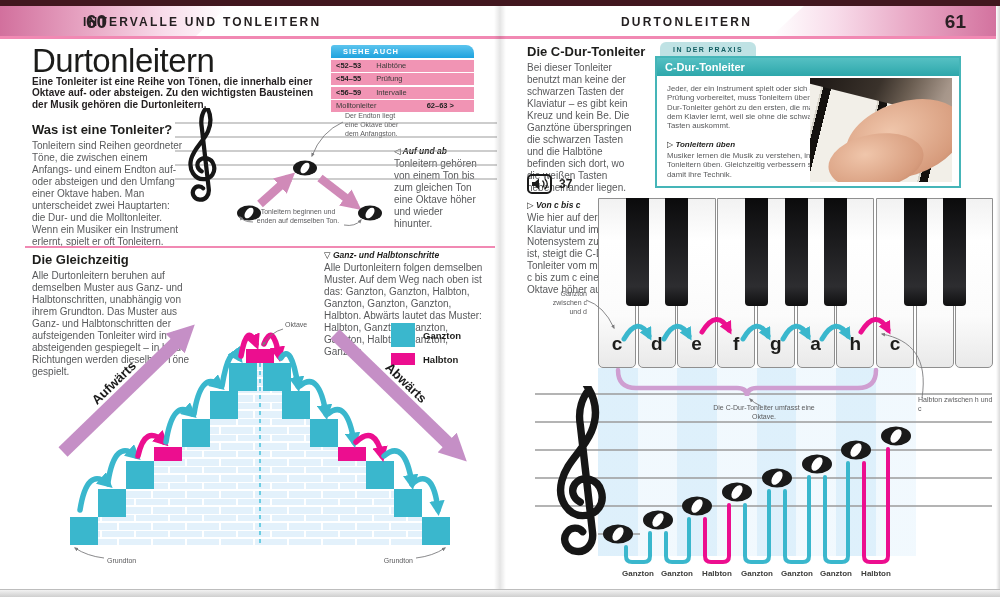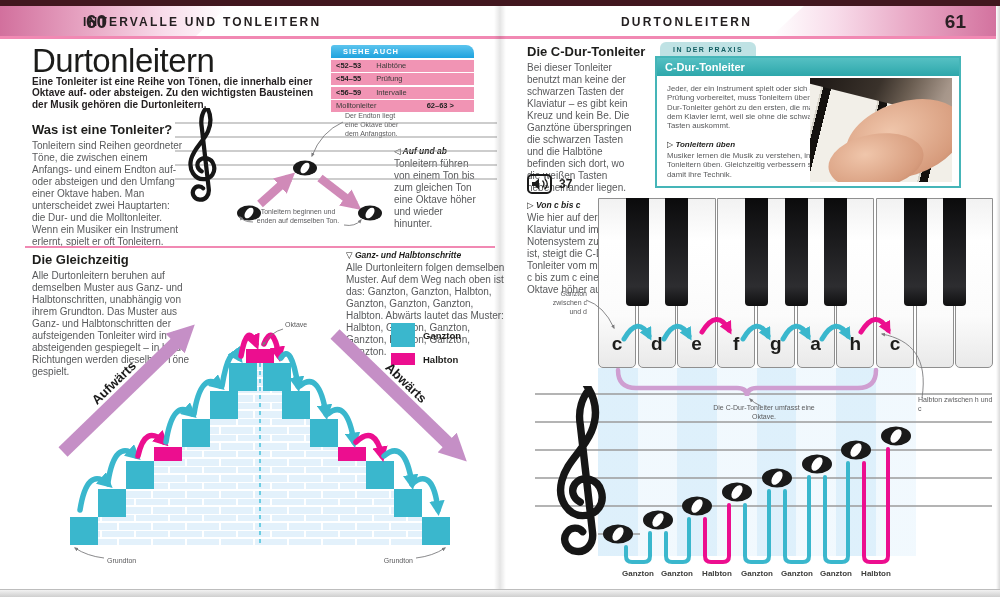--- a/index.html
+++ b/index.html
@@ -107,21 +107,21 @@
     </div>
   </div>
 
   <div class="abs h2" style="left:32px;top:122px;">Was ist eine Tonleiter?</div>
   <div class="abs body8" style="left:32px;top:140px;width:152px;">Tonleitern sind Reihen geordneter Töne, die zwischen einem Anfangs- und einem Endton auf- oder absteigen und den Umfang einer Oktave haben. Man unterscheidet zwei Hauptarten: die Dur- und die Molltonleiter. Wenn ein Musiker ein Instrument erlernt, spielt er oft Tonleitern.</div>
 
   <div class="abs ann" style="left:345px;top:112px;width:64px;">Der Endton liegt eine Oktave über dem Anfangston.</div>
   <div class="abs ann" style="left:252px;top:208px;width:92px;text-align:center;">Tonleitern beginnen und enden auf demselben Ton.</div>
   <div class="abs" style="left:394px;top:146px;width:86px;">
     <div class="callout-title">◁ Auf und ab</div>
-    <div class="body8">Tonleitern führen von einem Ton bis zum gleichen Ton eine Oktave höher und wieder hinunter.</div>
+    <div class="body8">Tonleitern gehören von einem Ton bis zum gleichen Ton eine Oktave höher und wieder hinunter.</div>
   </div>
 
   <svg class="abs" style="left:165px;top:108px;" width="335" height="132" viewBox="0 0 335 132">
     <defs>
       <symbol id="clef" viewBox="0 0 60 150">
         <path d="M36 6 C44 18 46 30 40 44 C33 60 20 68 16 84 C12 100 22 112 33 112 C45 112 51 102 48 92 C45 82 33 79 27 86 C23 91 25 98 31 101 M38 10 C33 16 29 26 31 38 L41 126 C42 135 36 142 28 141 C20 140 16 132 20 126 C23 121 30 121 33 125" fill="none" stroke="#161616" stroke-width="6" stroke-linecap="round"></path>
       </symbol>
       <marker id="mPinkBig" viewBox="0 0 10 10" refX="6" refY="5" markerWidth="2.4" markerHeight="2.4" orient="auto">
         <path d="M0 0L10 5L0 10z" fill="#d08ab8"></path>
         </marker>
@@ -159,21 +159,21 @@
       <path d="M178 14 Q156 24 147 48" marker-end="url(#mGray)"></path>
       <path d="M88 114 Q79 114 75 109" marker-end="url(#mGray)"></path>
       <path d="M179 117 Q190 119 196 112" marker-end="url(#mGray)"></path>
     </g>
   </svg>
 
   <div class="abs rule2"></div>
   <div class="abs h2" style="left:32px;top:252px;">Die Gleichzeitig</div>
   <div class="abs body8" style="left:32px;top:270px;width:160px;">Alle Durtonleitern beruhen auf demselben Muster aus Ganz- und Halbtonschritten, unabhängig von ihrem Grundton. Das Muster aus Ganz- und Halbtonschritten der aufsteigenden Tonleiter wird in der absteigenden gespiegelt – in beide Richtungen werden dieselben Töne gespielt.</div>
 
-  <div class="abs" style="left:346px;top:250px;width:165px;">
+  <div class="abs" style="left:324px;top:250px;width:165px;">
     <div class="callout-title">▽ Ganz- und Halbtonschritte</div>
     <div class="body8">Alle Durtonleitern folgen demselben Muster. Auf dem Weg nach oben ist das: Ganzton, Ganzton, Halbton, Ganzton, Ganzton, Ganzton, Halbton. Abwärts lautet das Muster: Halbton, Ganzton, Ganzton, Ganzton, Halbton, Ganzton, Ganzton.</div>
   </div>
 
   <div class="abs legend">
     <div class="leg-row">
       <div style="width:24px;height:24px;background:#3ab7cd;"></div>
       <div class="leg-label">Ganzton</div>
     </div>
     <div class="leg-row">

